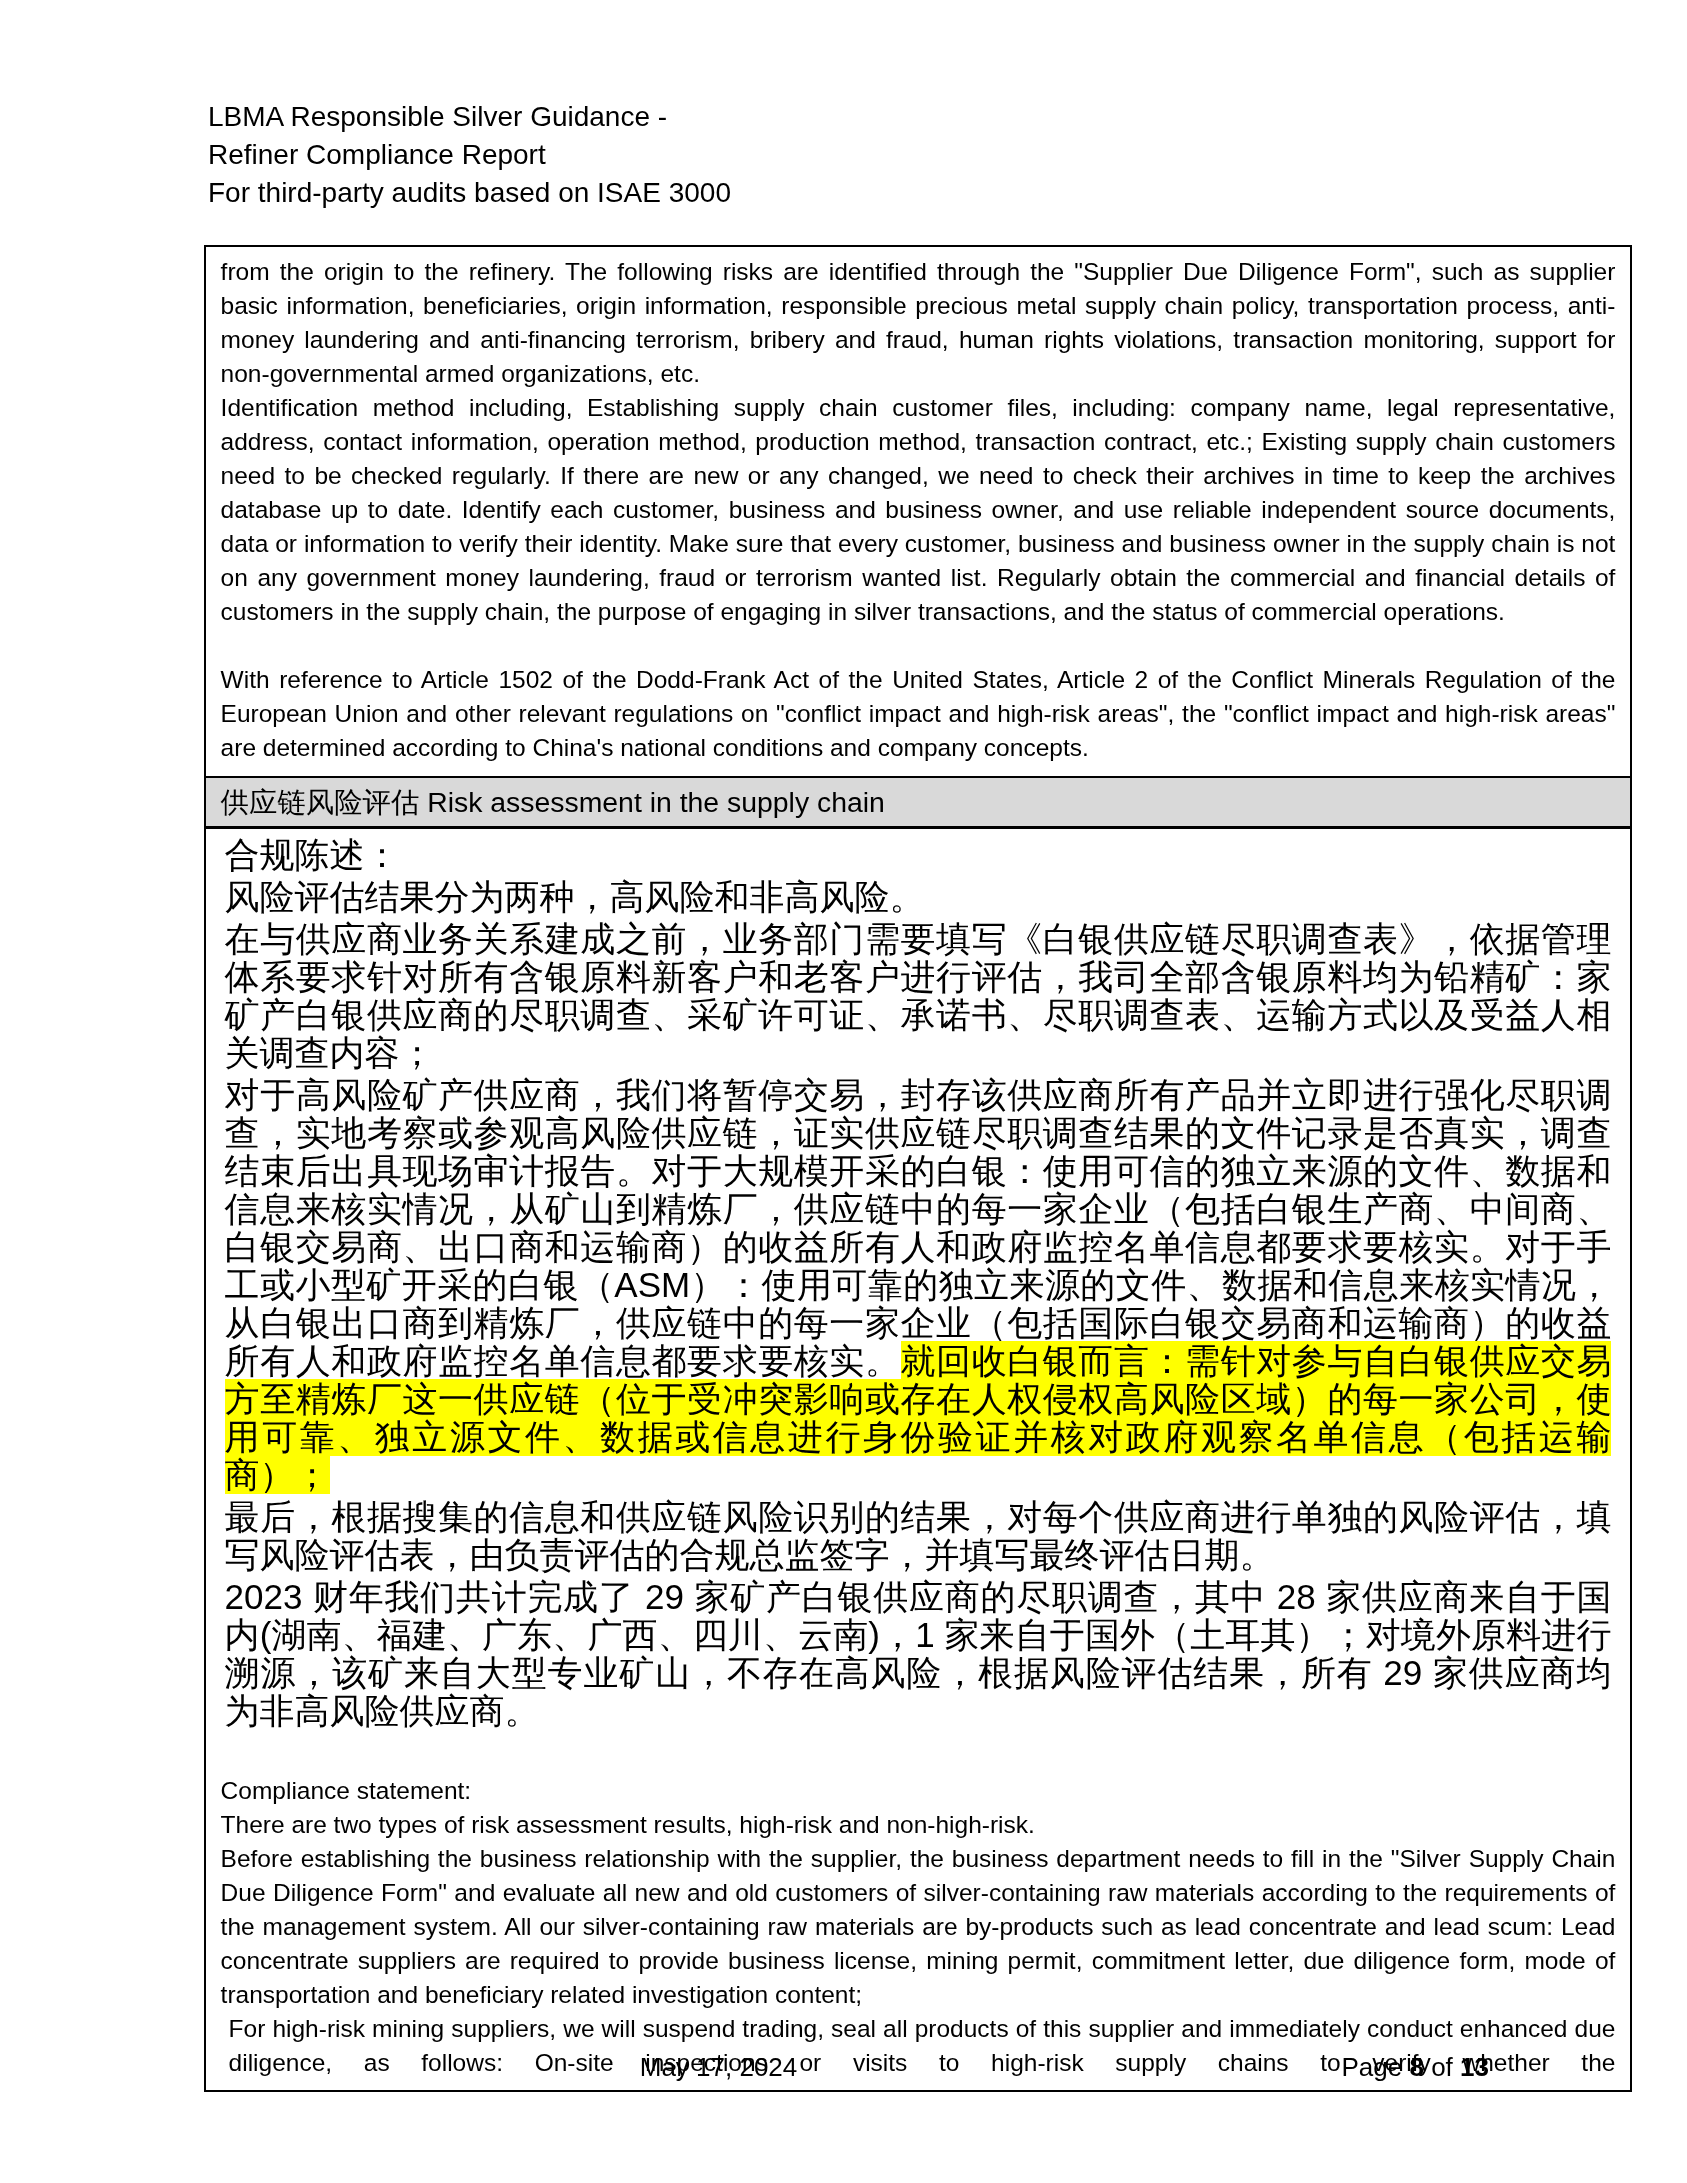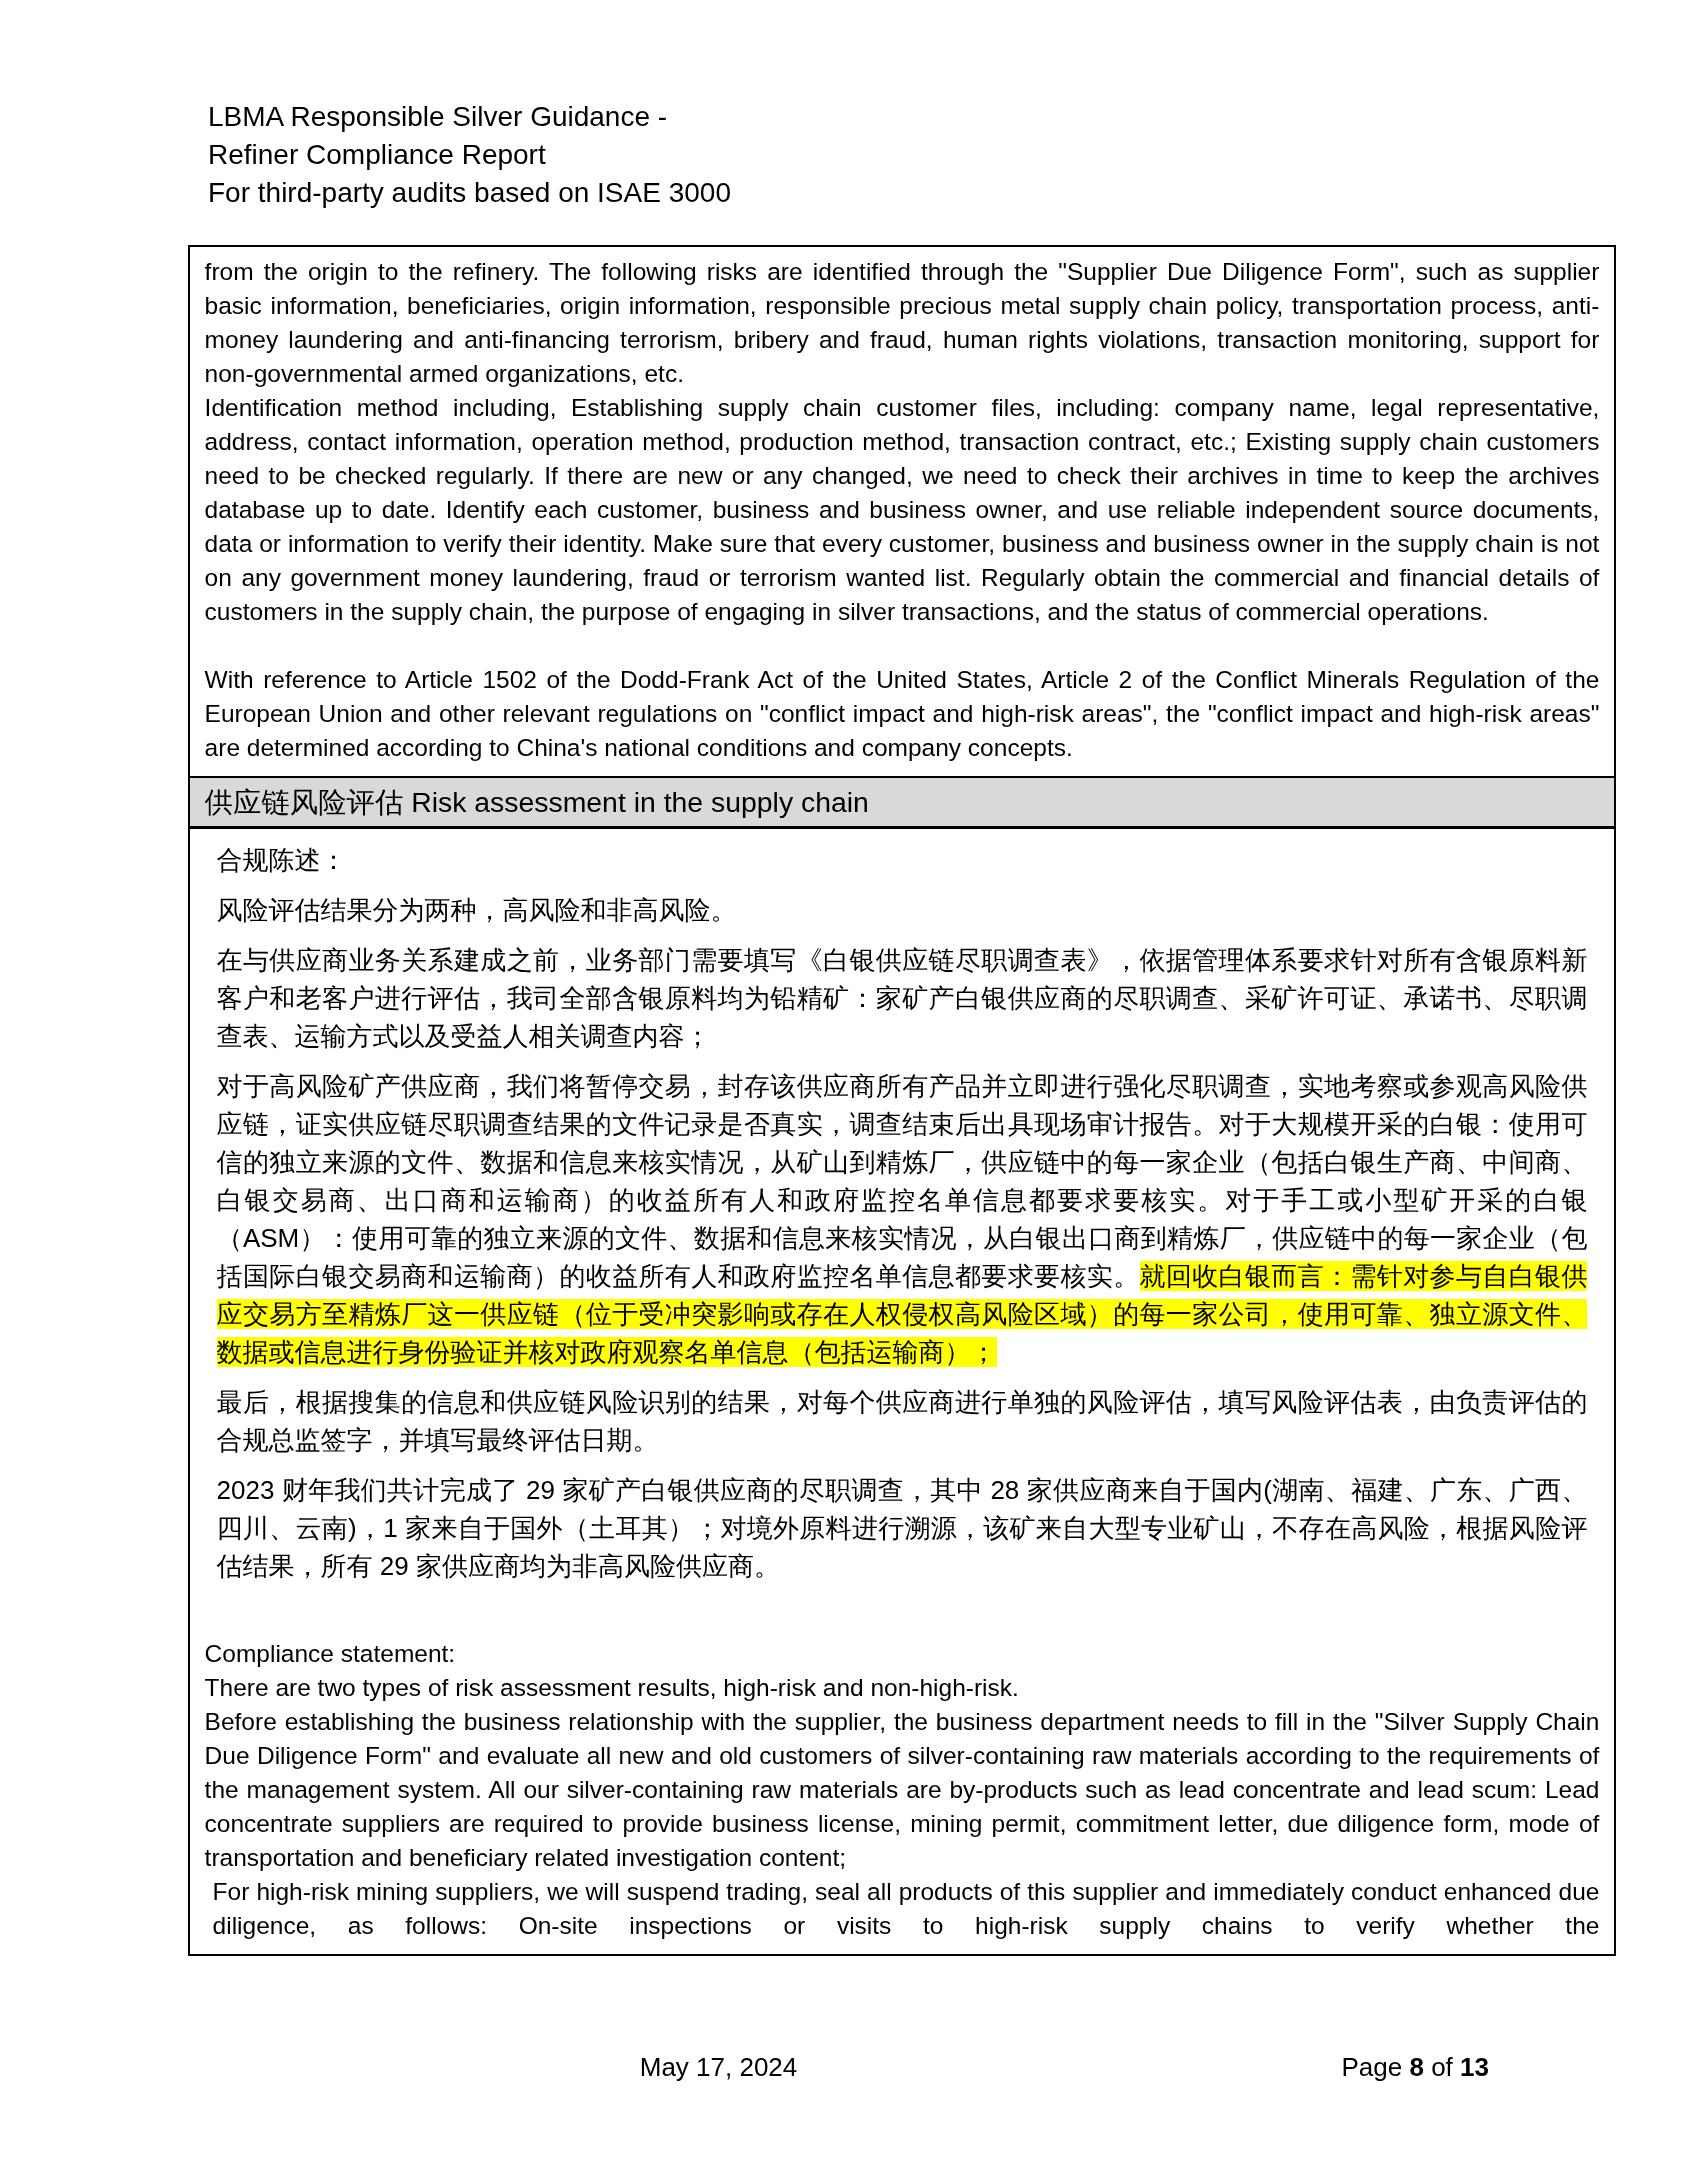--- a/index.html
+++ b/index.html
@@ -18,37 +18,37 @@
     position: absolute;
     left: 208px;
     top: 98px;
     font-size: 28px;
     line-height: 38px;
   }
   .doc-header .bold-line { font-weight: normal; }
 
   .content-box {
     position: absolute;
-    left: 188px;
+    left: 204px;
     top: 245px;
     width: 1428px;
     box-sizing: border-box;
     border: 2px solid #000000;
     padding: 8px 14.6px 10.6px 14.6px;
   }
   p.en {
     margin: 0;
     font-size: 24.5px;
     line-height: 34px;
     text-align: justify;
   }
   p.en.justify-last { text-align-last: justify; margin-left: 8px; }
   p.zh {
-    margin: 12px;
-    font-size: 26px;
+    margin: 4px;
+    font-size: 35px;
     line-height: 38px;
     text-align: justify;
   }
   .spacer-en { height: 34px; }
   .spacer-big { height: 40px; }
 
   .section-bar {
     margin: 10.6px -14.6px 6.6px -14.6px;
     background: #d9d9d9;
     border-top: 2.6px solid #000000;

